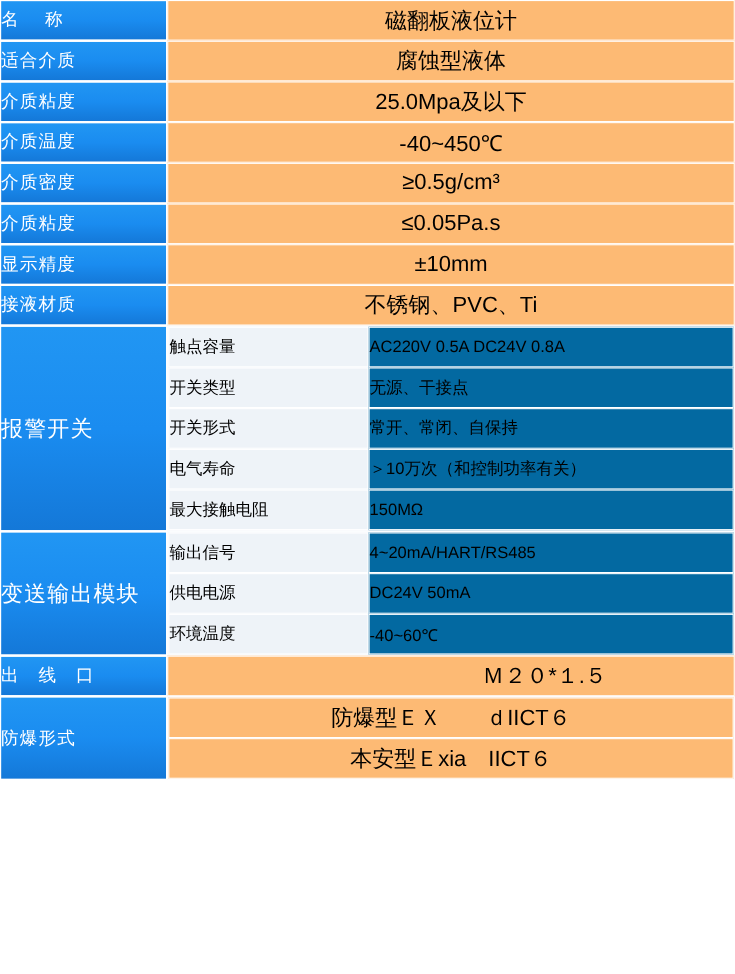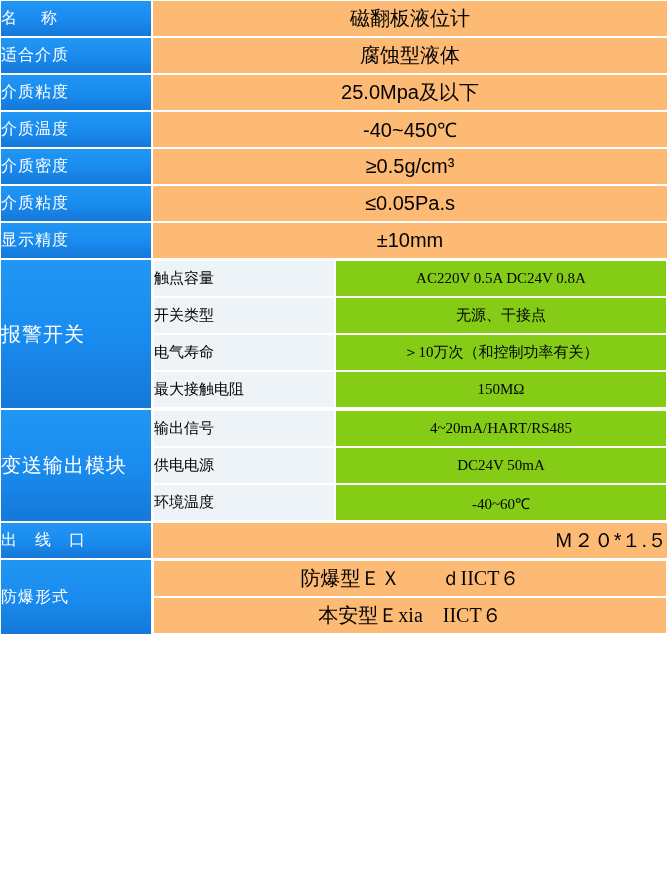--- a/index.html
+++ b/index.html
@@ -37,49 +37,48 @@
     font-size: 20px;
   }
   .value-cell {
     background: #fdba74;
     text-align: center;
     font-size: 20px;
     height: 35px;
     color: #000;
   }
   .value-cell.center-left {
-    text-align: right;
+    text-align: center;
     padding-left: 170px;
   }
   .sub-label {
     background: #eef3f8;
     width: 180px;
     font-size: 15px;
     text-align: left;
     padding-left: 20px;
     height: 35px;
     color: #000;
   }
   .sub-value {
-    background: #84cc16;
+    background: #0369a1;
     font-size: 15px;
-    text-align: center;
+    text-align: left;
     padding-left: 14px;
     height: 35px;
     color: #000;
   }
   .inner-table {
     width: 100%;
     border-collapse: separate;
     border-spacing: 0;
   }
   .inner-table td {
     border: 1px solid #ffffff;
     padding: 0;
-    font-family: Liberation Serif, serif;
   }
   .wide-spaced {
     letter-spacing: 4px;
   }
 </style>
 </head>
 <body>
 
 <table class="spec-table">
   <tbody>
@@ -104,33 +103,41 @@
       <td class="value-cell">≥0.5g/cm³</td>
     </tr>
     <tr>
       <td class="label-cell">介质粘度</td>
       <td class="value-cell">≤0.05Pa.s</td>
     </tr>
     <tr>
       <td class="label-cell">显示精度</td>
       <td class="value-cell">±10mm</td>
     </tr>
+    <tr>
+      <td class="label-cell">接液材质</td>
+      <td class="value-cell">不锈钢、PVC、Ti</td>
+    </tr>
 
     <tr>
       <td class="label-cell tall">报警开关</td>
       <td style="padding:0;background:#eef3f8;">
         <table class="inner-table">
           <tbody>
             <tr>
               <td class="sub-label">触点容量</td>
               <td class="sub-value">AC220V  0.5A   DC24V   0.8A</td>
             </tr>
             <tr>
               <td class="sub-label">开关类型</td>
               <td class="sub-value">无源、干接点</td>
+            </tr>
+            <tr>
+              <td class="sub-label">开关形式</td>
+              <td class="sub-value">常开、常闭、自保持</td>
             </tr>
             <tr>
               <td class="sub-label">电气寿命</td>
               <td class="sub-value">＞10万次（和控制功率有关）</td>
             </tr>
             <tr>
               <td class="sub-label">最大接触电阻</td>
               <td class="sub-value">150MΩ</td>
             </tr>
           </tbody>

